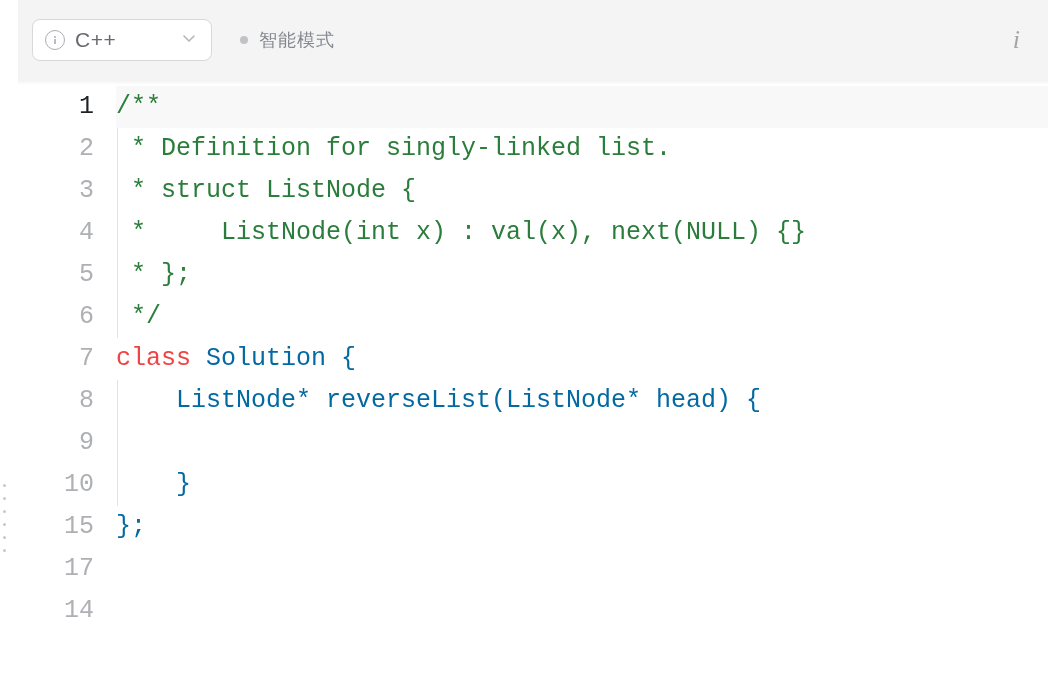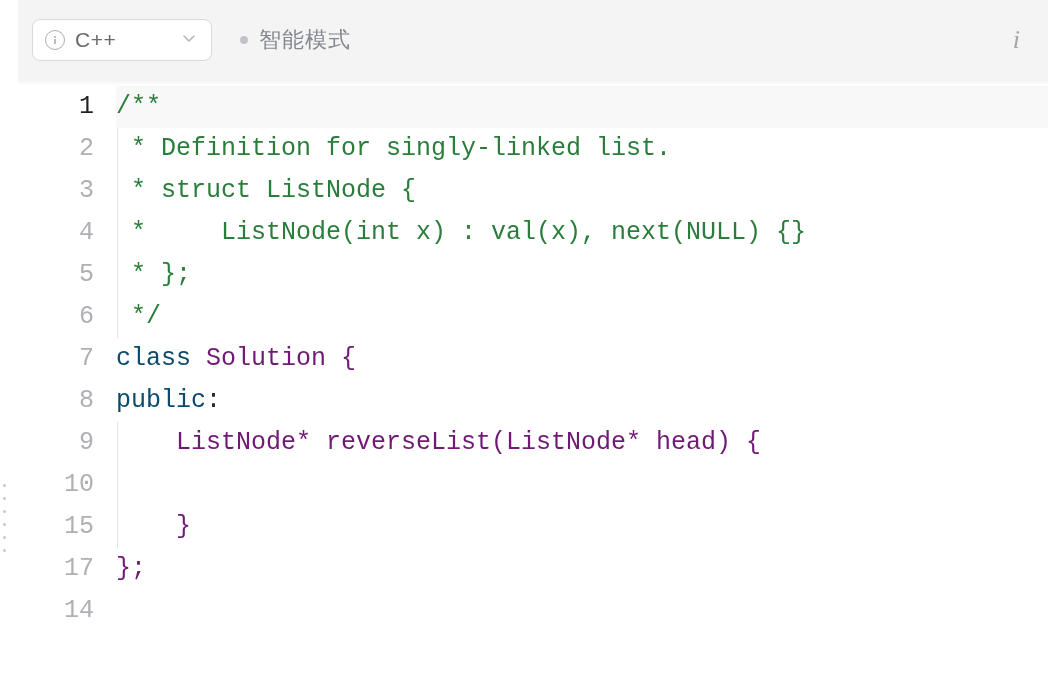--- a/index.html
+++ b/index.html
@@ -74,21 +74,21 @@
   .chevron {
     color: #b4b6ba;
   }
   .mode {
     display: flex; align-items: center; gap: 11px;
   }
   .mode-dot {
     width: 8px; height: 8px; border-radius: 50%; background: #c0c2c5;
   }
   .mode-text {
-    color: #858890; font-size: 22px; letter-spacing: 1px;
+    color: #858890; font-size: 18px; letter-spacing: 1px;
   }
   .info-i {
     position: absolute;
     right: 28px;
     top: 50%;
     transform: translateY(-50%);
     font-family: Georgia, "Times New Roman", serif;
     font-style: italic;
     font-size: 26px;
     color: #a3a5a9;
@@ -135,22 +135,22 @@
   .indent-guide {
     position: absolute;
     left: 0.5px;
     top: 0;
     bottom: 0;
     width: 0;
     border-left: 1px solid #e2e3e4;
     pointer-events: none;
   }
   .tok-comment { color: #2a7d3a; }
-  .tok-keyword { color: #0c4a6e; }
-  .tok-plain { color: #701a75; }
+  .tok-keyword { color: #ef4444; }
+  .tok-plain { color: #0369a1; }
   .tok-colon { color: #222; }
 </style>
 </head>
 <body>
 
 <div class="outer">
 
   <div class="left-rail">
     <div class="left-dots">
       <span></span>
@@ -228,23 +228,20 @@
             <pre><span class="tok-comment"> * };</span></pre>
           </div>
           <div class="line">
             <span class="indent-guide"></span>
             <pre><span class="tok-comment"> */</span></pre>
           </div>
           <div class="line">
             <pre><span class="tok-keyword">class</span><span class="tok-plain"> </span><span class="tok-plain">Solution</span><span class="tok-plain"> {</span></pre>
           </div>
           <div class="line">
-            <pre><span class="tok-keyword">public</span><span class="tok-colon">:</span></pre>
-          </div>
-          <div class="line">
             <span class="indent-guide"></span>
             <pre><span class="tok-plain">    ListNode* reverseList(ListNode* head) {</span></pre>
           </div>
           <div class="line">
             <span class="indent-guide"></span>
             <pre><span class="tok-plain"></span></pre>
           </div>
           <div class="line">
             <span class="indent-guide"></span>
             <pre><span class="tok-plain">    }</span></pre>

